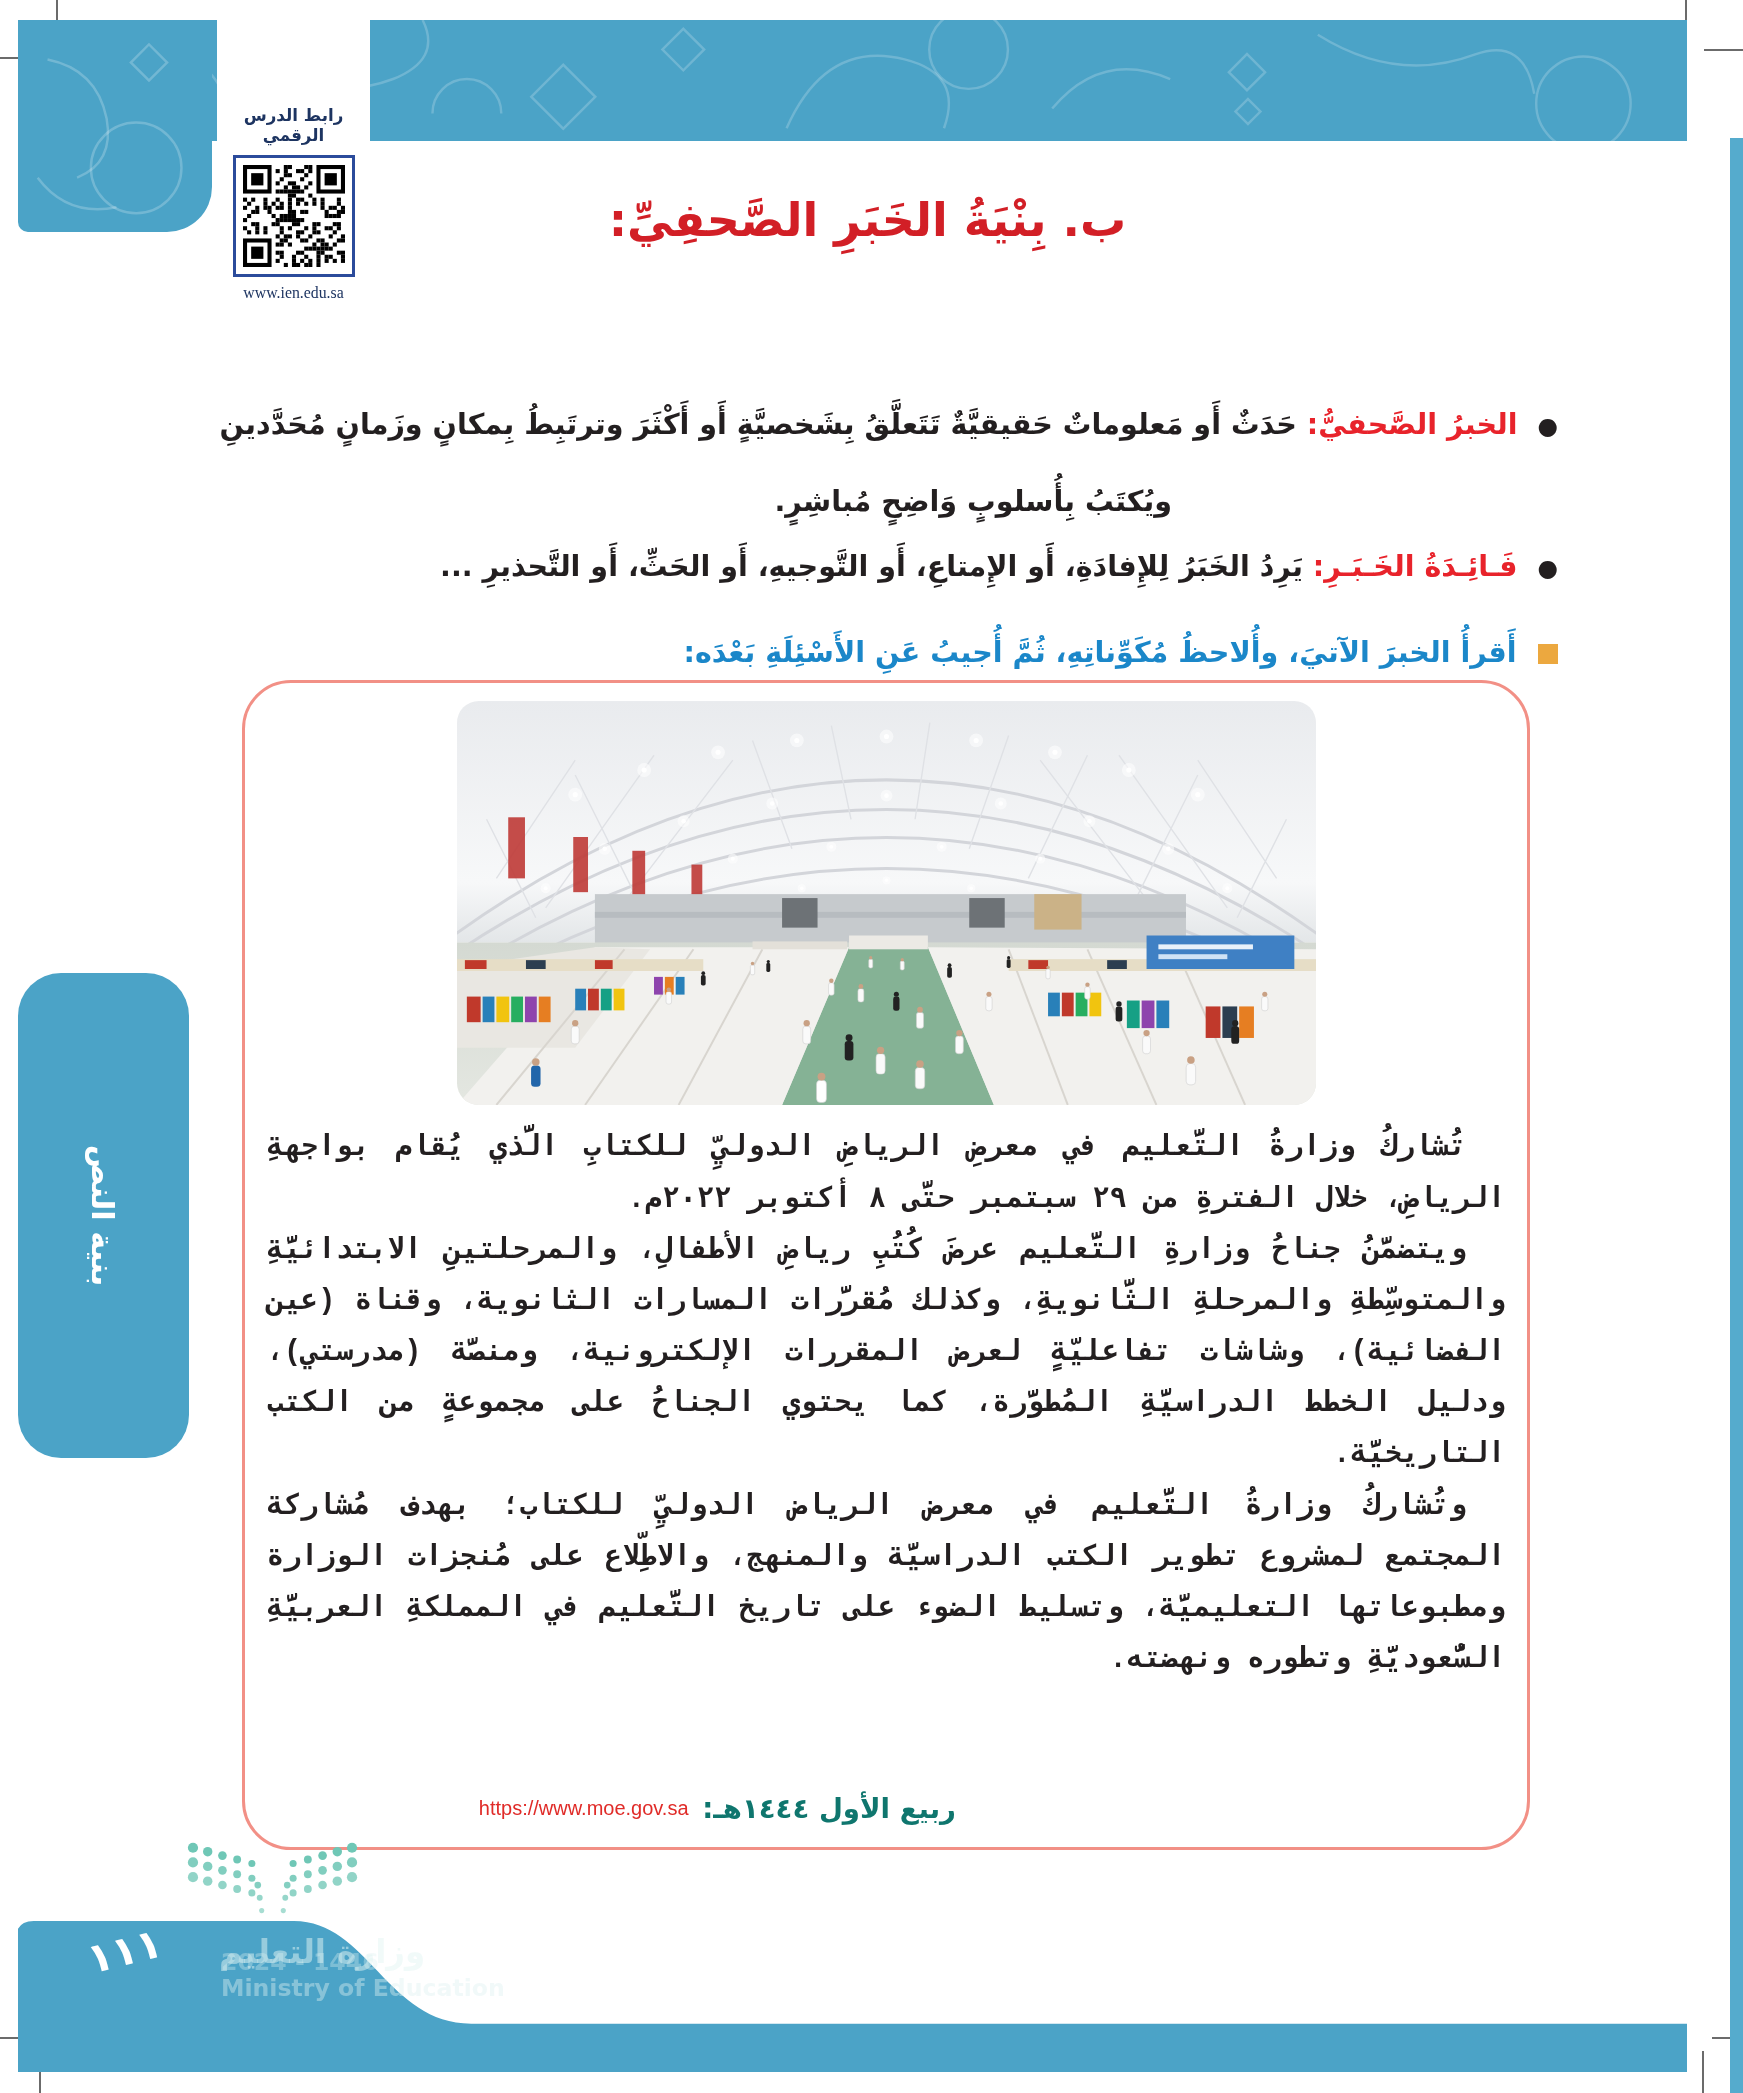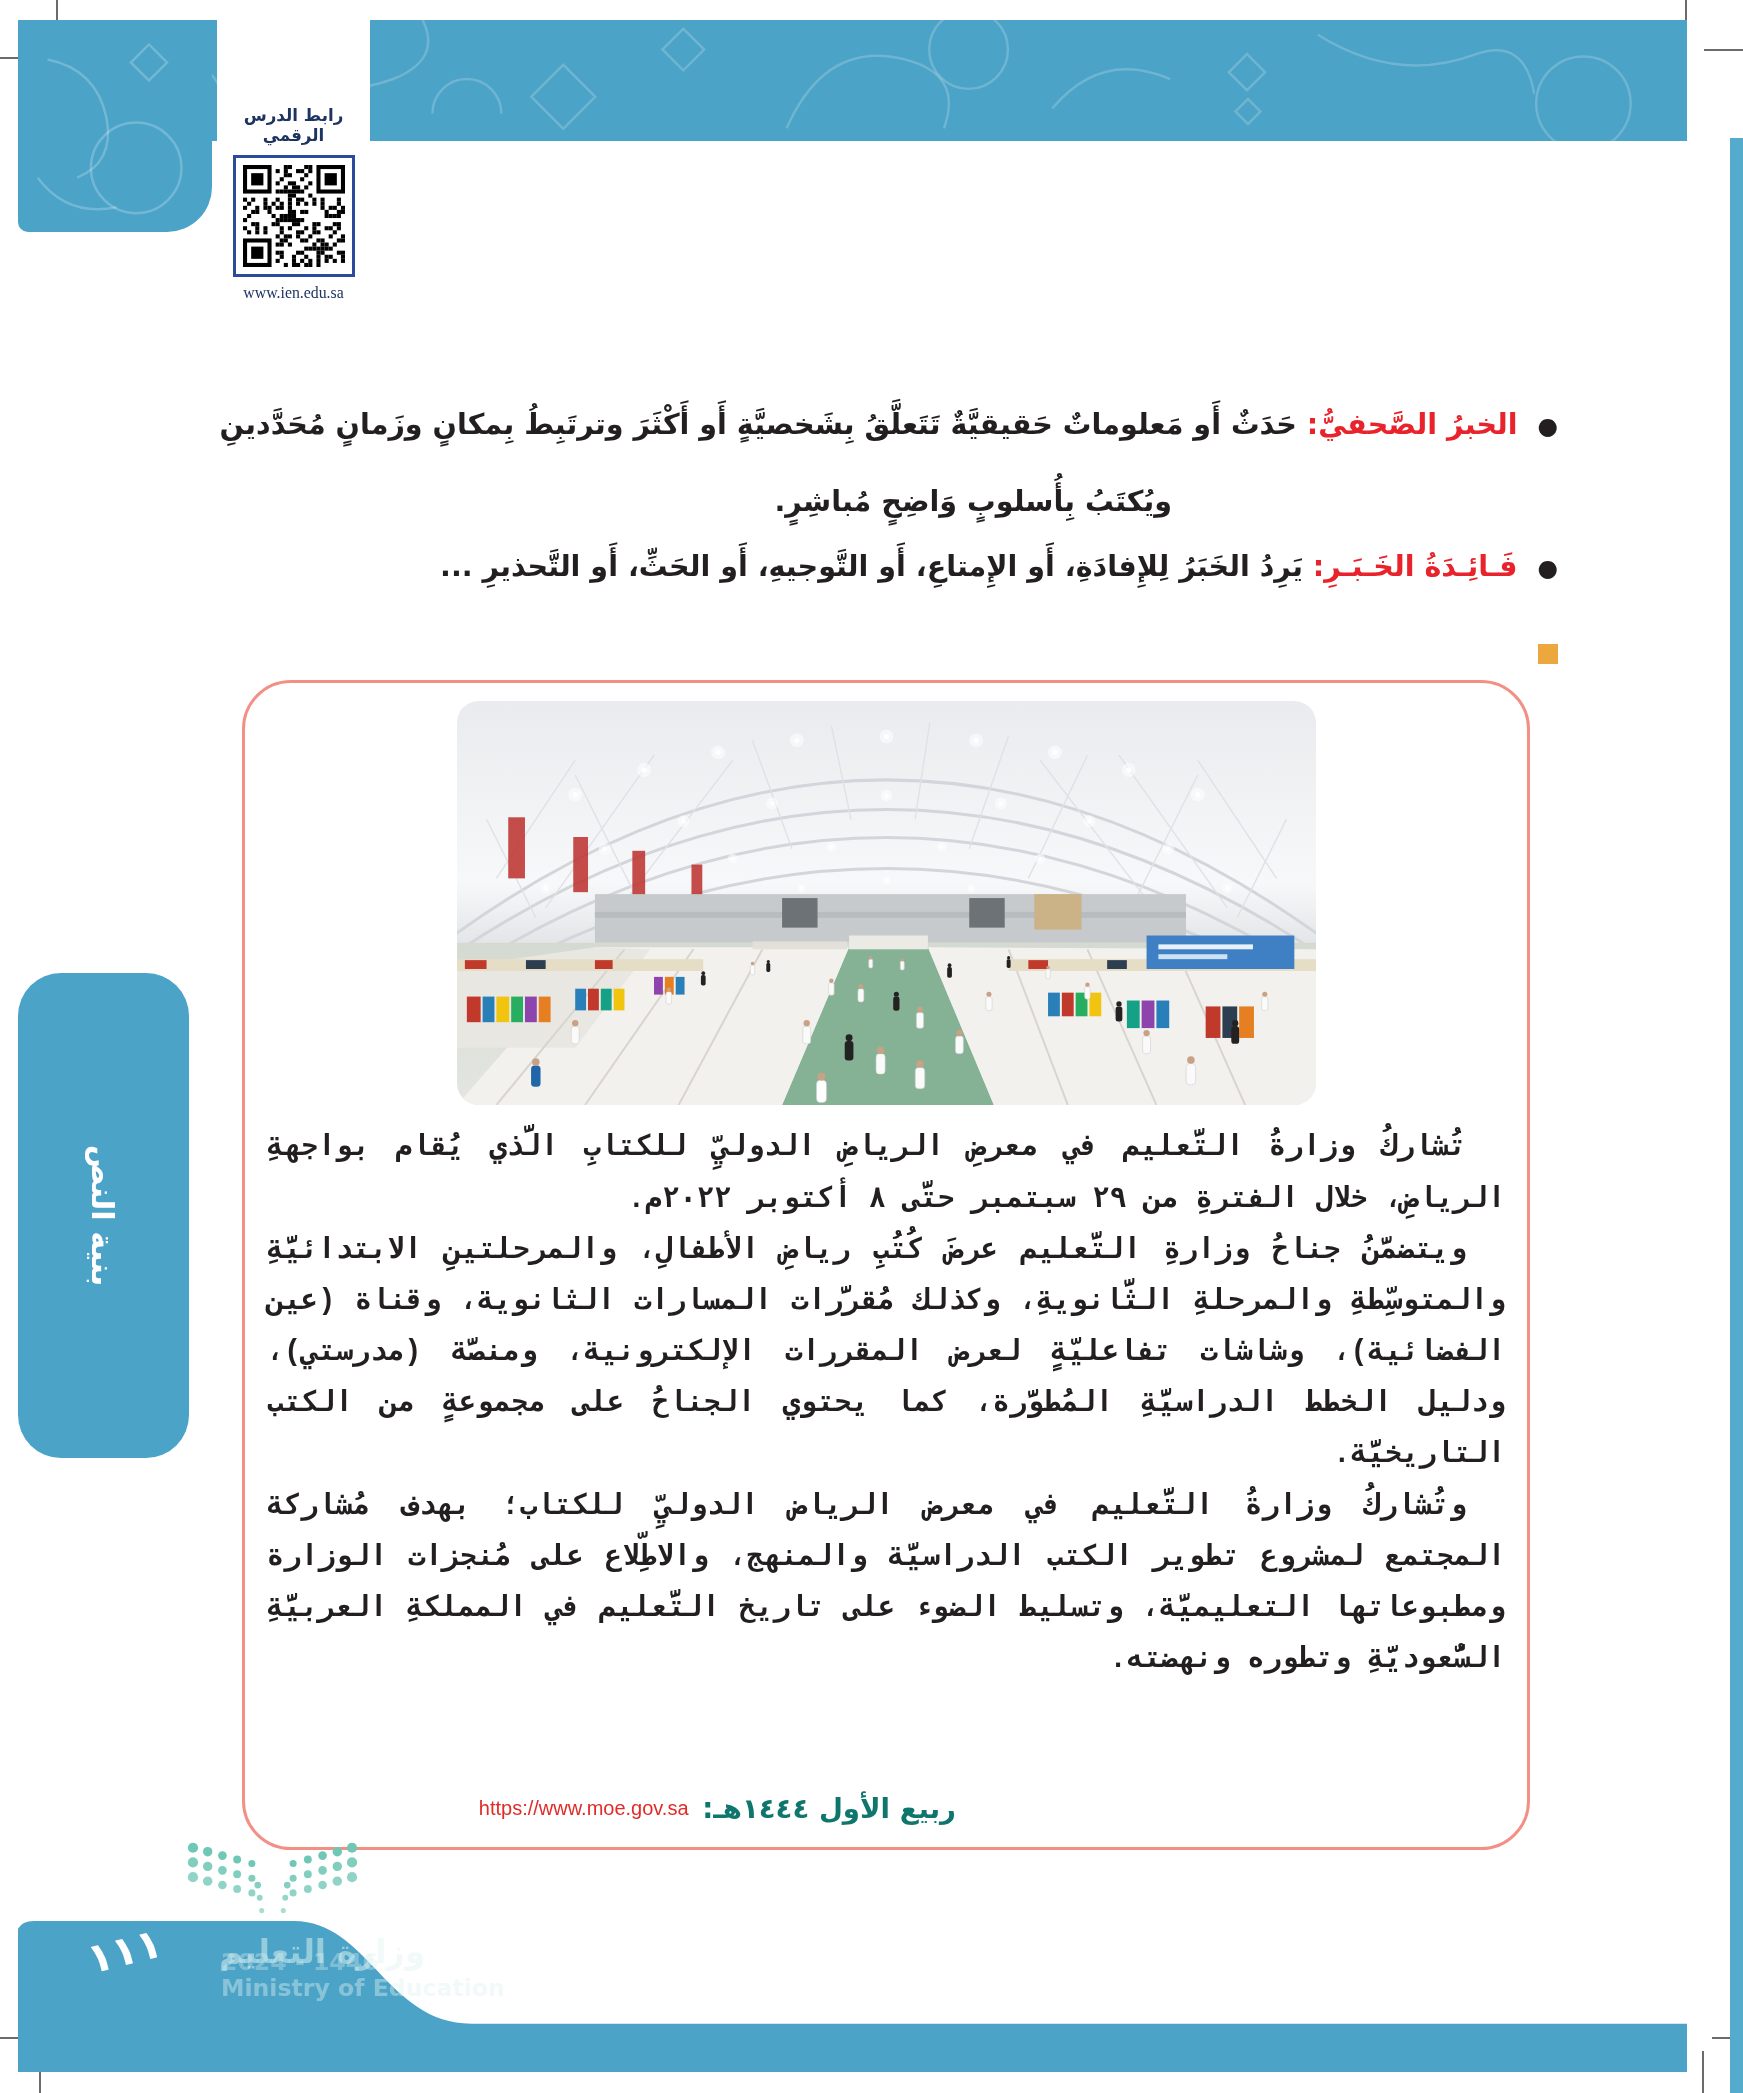--- a/index.html
+++ b/index.html
@@ -303,35 +303,37 @@
           <rect x="19" y="1" width="5" height="5" fill="#fff"></rect>
           <rect x="20" y="2" width="3" height="3" fill="#000"></rect>
           <rect x="0" y="18" width="7" height="7" fill="#000"></rect>
           <rect x="1" y="19" width="5" height="5" fill="#fff"></rect>
           <rect x="2" y="20" width="3" height="3" fill="#000"></rect>
         </svg>
     </div>
     <div id="qr-url">www.ien.edu.sa</div>
   </div>
 
+  <div id="lesson-title" class="abs">ب. بِنْيَةُ الخَبَرِ الصَّحفِيِّ:</div>
 
   <div id="bullets" class="abs">
     <div id="b1-line" class="bullet-line">
       <span class="bullet-dot">●</span>
       <span class="red-label">الخبرُ الصَّحفيُّ:</span>
       <span>حَدَثٌ أَو مَعلوماتٌ حَقيقيَّةٌ تَتَعلَّقُ بِشَخصيَّةٍ أَو أَكْثَرَ وترتَبِطُ بِمكانٍ وزَمانٍ مُحَدَّدينِ</span>
     </div>
     <div id="b1-line2" class="bullet-line">ويُكتَبُ بِأُسلوبٍ وَاضِحٍ مُباشِرٍ.</div>
     <div id="b2-line" class="bullet-line">
       <span class="bullet-dot">●</span>
       <span class="red-label">فَـائِـدَةُ الخَـبَـرِ:</span>
       <span>يَرِدُ الخَبَرُ لِلإِفادَةِ، أَو الإِمتاعِ، أَو التَّوجيهِ، أَو الحَثِّ، أَو التَّحذيرِ ...</span>
     </div>
     <div id="instruction-line" class="bullet-line">
       <span id="instruction-marker"></span>
+      <span>أَقرأُ الخبرَ الآتيَ، وأُلاحظُ مُكَوِّناتِهِ، ثُمَّ أُجيبُ عَنِ الأَسْئِلَةِ بَعْدَه:</span>
     </div>
   </div>
 
   <div id="news-box" class="abs">
 
     <div id="photo-wrap">
       <svg width="859" height="404" viewBox="0 0 872 410">
         <defs>
           <linearGradient id="ceil" x1="0" y1="0" x2="0" y2="1">
             <stop offset="0" stop-color="#e9ebee"></stop>

